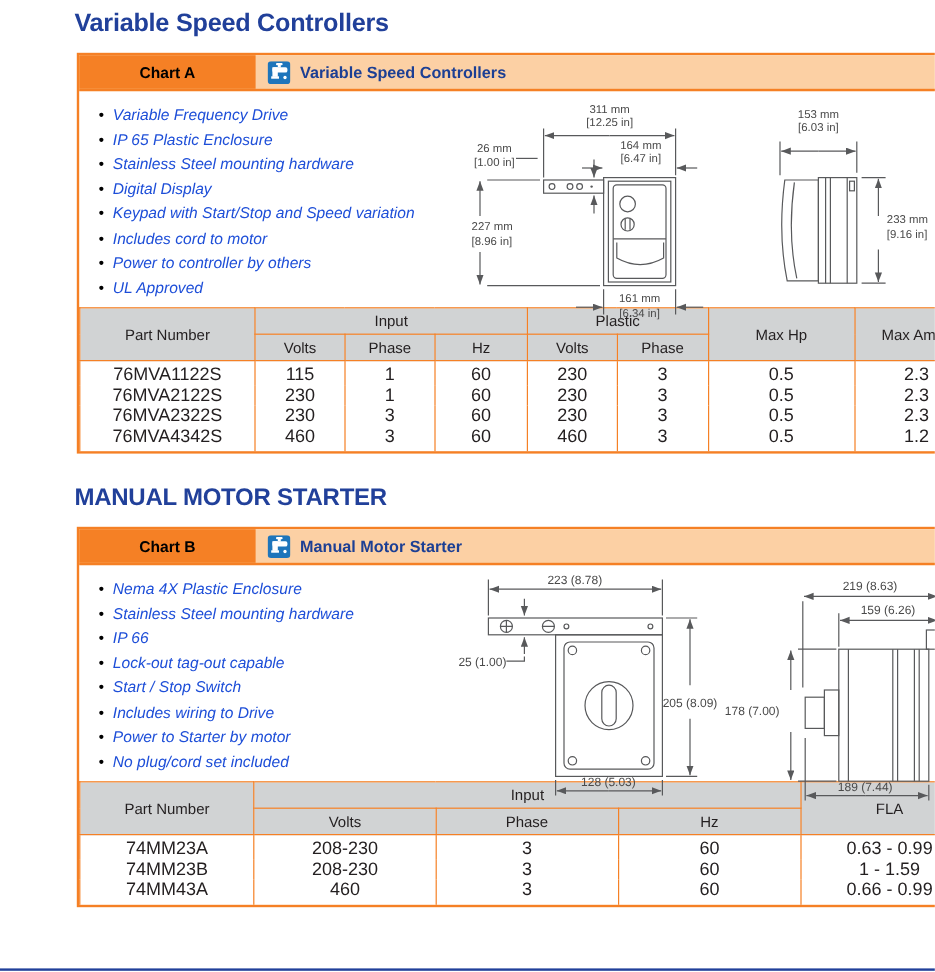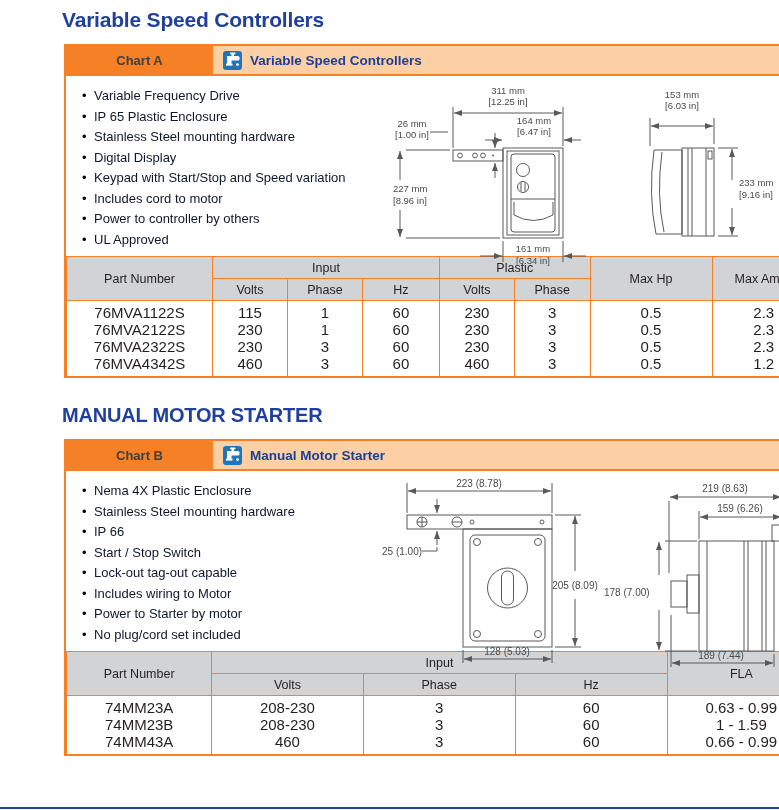--- a/index.html
+++ b/index.html
@@ -1,27 +1,27 @@
 <!DOCTYPE html>
 <html><head>
 <meta charset="utf-8">
 <style>
   html,body{margin:0;padding:0;background:#fff;width:779px;font-family:"Liberation Sans",sans-serif;color:#231F20;}
   .page{position:relative;width:779px;height:810px;overflow:hidden;padding-left:48px;}
   .sect-title{color:#21409A;font-weight:bold;font-size:21px;margin:8px 0 0 14px;letter-spacing:-0.2px;}
   .sect-title.upper{font-size:20px;margin-top:26px;}
   .panel{margin:12px 9px 0 16px;border:2px solid #F58025;background:#fff;}
   .panel-head{display:flex;height:28px;background:#FCD0A4;border-bottom:2px solid #F58025;}
-  .tab{width:147px;background:#F58025;color:#404040;font-weight:bold;font-size:13px;display:flex;align-items:center;justify-content:center;}
+  .tab{width:147px;background:#F58025;color:#000000;font-weight:bold;font-size:13px;display:flex;align-items:center;justify-content:center;}
   .head-rest{flex:1;display:flex;align-items:center;gap:8px;padding-left:10px;}
   .head-title{color:#1C3F94;font-weight:bold;font-size:13.5px;}
   .icon-chip{width:19px;height:19px;display:block;}
   .panel-body{display:flex;}
   ul.features{list-style:none;margin:10px 0 6px 0;padding:0 0 0 16px;width:300px;}
-  ul.features li{font-size:13px;line-height:20.5px;color:#0f172a;padding-left:12px;position:relative;}
+  ul.features li{font-size:13px;line-height:20.5px;color:#1d4ed8;padding-left:12px;position:relative;font-style:italic;}
   ul.features li::before{content:"•";position:absolute;left:0;top:0;color:#000;}
   .drawings{flex:1;position:relative;height:171px;}
   .drawings svg{position:absolute;top:4px;}
   svg text{font-family:"Liberation Sans",sans-serif;font-size:9.5px;fill:#4A4A4A;}
   svg .b-lab{font-size:10px;}
   svg line,svg rect.ln,svg path.ln,svg circle.ln,svg polyline{stroke:#58595B;fill:none;stroke-width:1;}
   table.parts{width:100%;border-collapse:collapse;table-layout:fixed;border-top:1px solid #F58025;}
   table.parts th{background:#D1D3D4;font-weight:normal;font-size:12.5px;border:1px solid #F58025;height:21px;padding:0;}
   table.parts td{border-left:1px solid #F58025;border-right:1px solid #F58025;text-align:center;font-size:15px;height:17px;padding:0;}
   table.parts tbody tr:first-child td{padding-top:3px;}
@@ -243,23 +243,23 @@
         </svg>
         <span class="head-title">Manual Motor Starter</span>
       </div>
     </div>
 
     <div class="panel-body">
       <ul class="features">
         <li>Nema 4X Plastic Enclosure</li>
         <li>Stainless Steel mounting hardware</li>
         <li>IP 66</li>
+        <li>Lock-out tag-out capable</li>
         <li>Start / Stop Switch</li>
-        <li>Lock-out tag-out capable</li>
-        <li>Includes wiring to Motor</li>
+        <li>Includes wiring to Drive</li>
         <li>Power to Starter by motor</li>
         <li>No plug/cord set included</li>
       </ul>
 
       <div class="drawings">
 
         <svg viewBox="0 0 225 195" width="225" height="195" style="left:0px">
 
           <rect class="ln" x="25" y="40" width="145" height="14"></rect>
           <circle class="ln" cx="40" cy="47" r="5"></circle>

